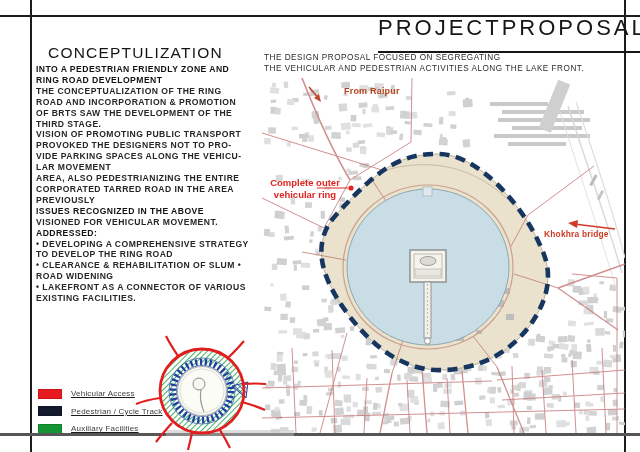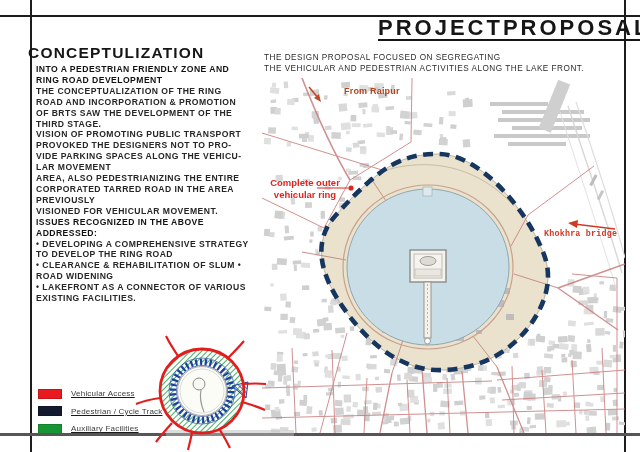--- a/index.html
+++ b/index.html
@@ -5,39 +5,39 @@
   html,body{margin:0;padding:0;background:#e8e8e8;}
   #page{position:relative;width:640px;height:452px;background:#ffffff;overflow:hidden;
         font-family:"Liberation Sans",sans-serif;color:#1a1a1a;}
   .abs{position:absolute;}
   
   .hline{position:absolute;background:#1c1c1c;}
   .vline{position:absolute;background:#1c1c1c;}
   #bottom-rule{position:absolute;left:0;top:433px;width:640px;height:3px;background:#565656;}
   
   #title{position:absolute;left:378px;top:17px;width:246px;display:flex;justify-content:space-between;}
-  #title span{font-size:22px;letter-spacing:3px;font-weight:700;color:#161616;
-              border-bottom:2px solid #161616;padding-bottom:0;line-height:22px;}
+  #title span{font-size:22px;letter-spacing:3px;font-weight:400;color:#161616;
+              border-bottom:2px solid #161616;padding-bottom:12px;line-height:22px;}
   
-  #heading{position:absolute;left:28px;top:44px;font-size:15.5px;font-weight:bold;letter-spacing:1.2px;color:#151515;}
+  #heading{position:absolute;left:48px;top:44px;font-size:15.5px;font-weight:normal;letter-spacing:1.2px;color:#151515;}
   #body-lines{position:absolute;left:36px;top:64px;width:226px;}
   .tl{font-size:8.6px;line-height:10.9px;letter-spacing:0.45px;color:#262626;white-space:nowrap;font-weight:bold;}
   .tl.b{font-weight:bold;color:#111;}
   
   #legend{position:absolute;left:38px;top:385px;}
   .lg-row{display:flex;align-items:center;height:17.5px;text-decoration:underline;}
   .lg-swatch{width:22px;height:8px;margin-right:9px;border:0.5px solid #00000022;}
   .lg-label{font-size:8px;color:#3c3c3c;letter-spacing:0.2px;}
   
   #intro1{position:absolute;left:264px;top:53px;font-size:8.2px;letter-spacing:0.5px;color:#2b2b2b;white-space:nowrap;}
   #intro2{position:absolute;left:264px;top:64px;font-size:8.2px;letter-spacing:0.5px;color:#2b2b2b;white-space:nowrap;}
   #lbl-raipur{position:absolute;left:327px;top:86px;font-size:9px;font-weight:bold;color:#b5431c;letter-spacing:0.2px;margin-left:17px;}
   #lbl-ring{position:absolute;left:258px;top:177px;width:94px;text-align:center;font-size:9.5px;font-weight:bold;
             color:#e02421;line-height:11.5px;}
-  #lbl-bridge{position:absolute;left:544px;top:229px;font-size:8.4px;font-weight:bold;color:#cf3a26;letter-spacing:0.2px;font-family:Liberation Mono, monospace;}
+  #lbl-bridge{position:absolute;left:544px;top:229px;font-size:8.4px;font-weight:bold;color:#cf3a26;letter-spacing:0.2px;}
   #smudge{position:absolute;left:166px;top:430px;width:128px;height:6px;background:#b9b9b9;opacity:0.5;}
   svg{display:block;}
 </style>
 </head>
 <body>
 
 <div id="page">
 
   <div class="hline" style="left:0;top:15px;width:640px;height:1.5px;"></div>
   <div class="vline" style="left:30px;top:0;width:1.5px;height:452px;"></div>
@@ -56,22 +56,22 @@
       <div class="tl">ROAD AND INCORPORATION &amp; PROMOTION</div>
       <div class="tl">OF BRTS SAW THE DEVELOPMENT OF THE</div>
       <div class="tl">THIRD STAGE.</div>
       <div class="tl">VISION OF PROMOTING PUBLIC TRANSPORT</div>
       <div class="tl">PROVOKED THE DESIGNERS NOT TO PRO-</div>
       <div class="tl">VIDE PARKING SPACES ALONG THE VEHICU-</div>
       <div class="tl">LAR MOVEMENT</div>
       <div class="tl">AREA, ALSO PEDESTRIANIZING THE ENTIRE</div>
       <div class="tl">CORPORATED TARRED ROAD IN THE AREA</div>
       <div class="tl">PREVIOUSLY</div>
+      <div class="tl b">ISSUES RECOGNIZED IN THE ABOVE</div>
       <div class="tl">VISIONED FOR VEHICULAR MOVEMENT.</div>
-      <div class="tl b">ISSUES RECOGNIZED IN THE ABOVE</div>
       <div class="tl b">ADDRESSED:</div>
       <div class="tl">• DEVELOPING A COMPREHENSIVE STRATEGY</div>
       <div class="tl">TO DEVELOP THE RING ROAD</div>
       <div class="tl">• CLEARANCE &amp; REHABILITATION OF SLUM •</div>
       <div class="tl">ROAD WIDENING</div>
       <div class="tl">• LAKEFRONT AS A CONNECTOR OF VARIOUS</div>
       <div class="tl">EXISTING FACILITIES.</div>
     </div>
 
   <div id="intro1">THE DESIGN PROPOSAL FOCUSED ON SEGREGATING</div>

